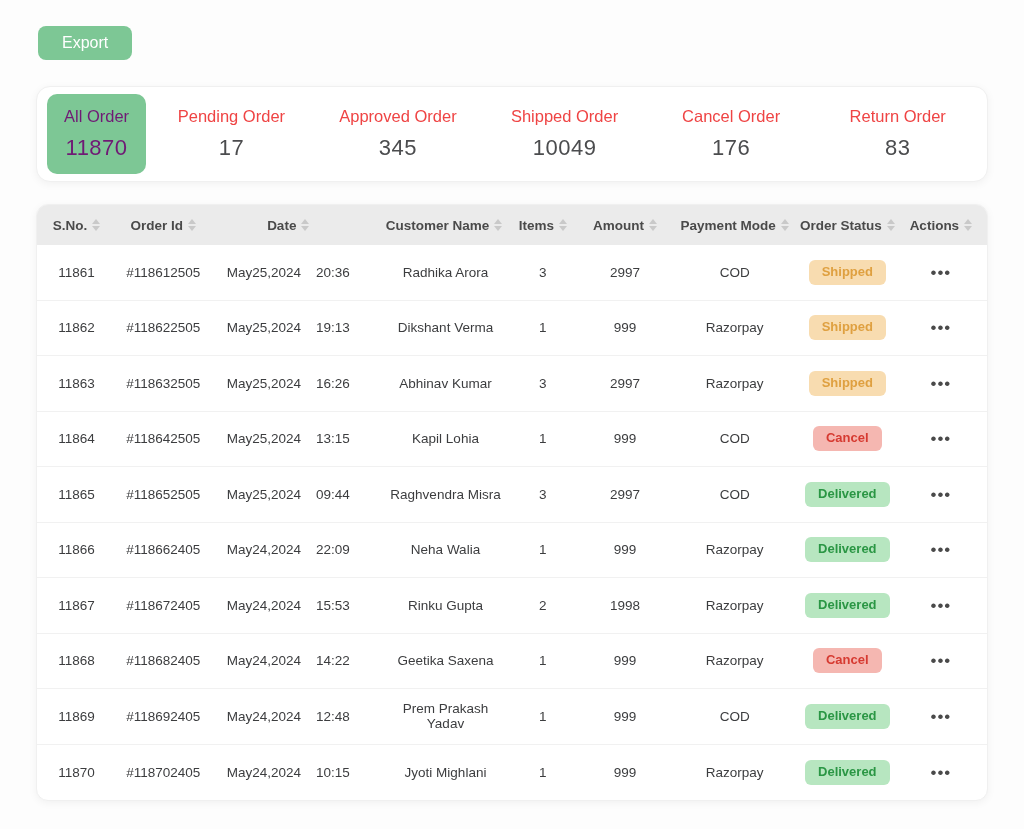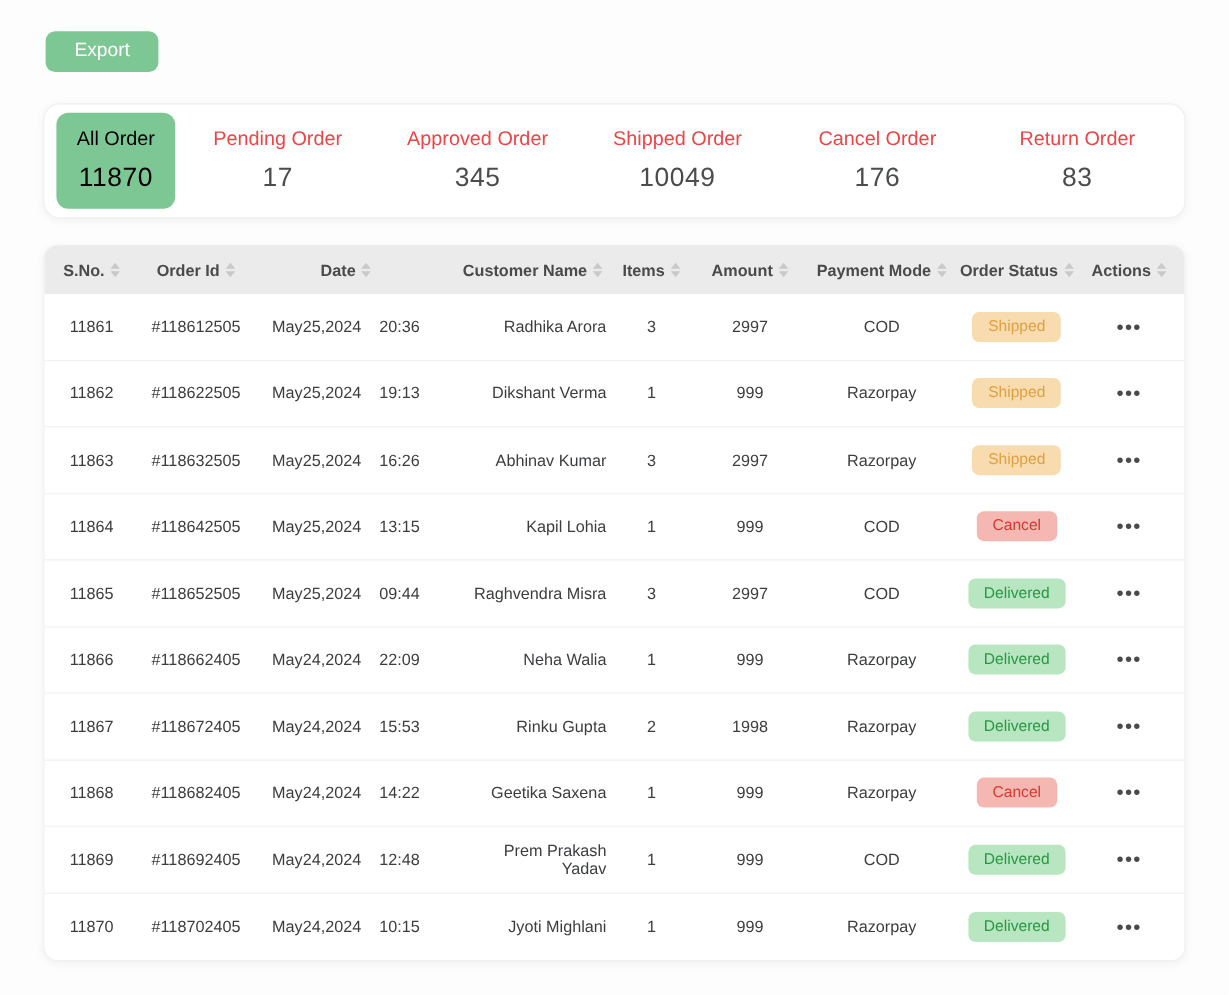--- a/index.html
+++ b/index.html
@@ -51,21 +51,21 @@
   .stat-tab .stat-label { font-size:16.5px; color:#ef4444; }
   .stat-tab .stat-count { font-size:22px; color:#4b4c4e; font-weight:500; letter-spacing:.5px; }
   .stat-tab.active {
     flex:0 0 auto;
     background:var(--accent, #7dc795);
     border-radius:10px;
     margin:7px 2px 7px 4px;
     padding:4px 17px;
   }
   .stat-tab.active .stat-label,
-  .stat-tab.active .stat-count { color:#000000;text-align:right; }
+  .stat-tab.active .stat-count { color:#701a75;text-align:right; }
 
   
   .table-card {
     margin-top:22px;
     background:#ffffff;
     border:1px solid #f0f0f0;
     border-radius:12px;
     box-shadow:0 2px 8px rgba(0,0,0,.05);
     overflow:hidden;
   }
@@ -88,26 +88,26 @@
   .sort-icon .tri-down { width:0;height:0;border-left:4px solid transparent;border-right:4px solid transparent;border-top:5px solid #c9c9c9; }
 
   .trow {
     height:55.5px;
     border-bottom:1px solid #f1f1f1;
     font-size:13.5px;
     color:#3c3d3f;
   }
   .trow:last-child { border-bottom:none; }
   .td { text-align:center; }
-  .td.align-left { text-align:right; padding-left:20px; }
+  .td.align-left { text-align:center; padding-left:20px; }
   .td-date .time { margin-left:15px; }
   .badge {
     display:inline-block;
     font-size:13px;
-    font-weight:400;
+    font-weight:700;
     padding:5px 13px;
     border-radius:6px;
     line-height:1.15;
   }
   .badge.shipped   { background:var(--shipped-bg,#f8dcb0);  color:var(--shipped-tx,#dfa040); }
   .badge.cancel    { background:var(--cancel-bg,#f5b7b1);   color:var(--cancel-tx,#d63a31); }
   .badge.delivered { background:var(--delivered-bg,#b7e6c0);color:var(--delivered-tx,#2a9644); }
   .actions-btn {
     background:none; border:none; cursor:pointer;
     font-size:17px; color:#4a4a4a; letter-spacing:1px;

